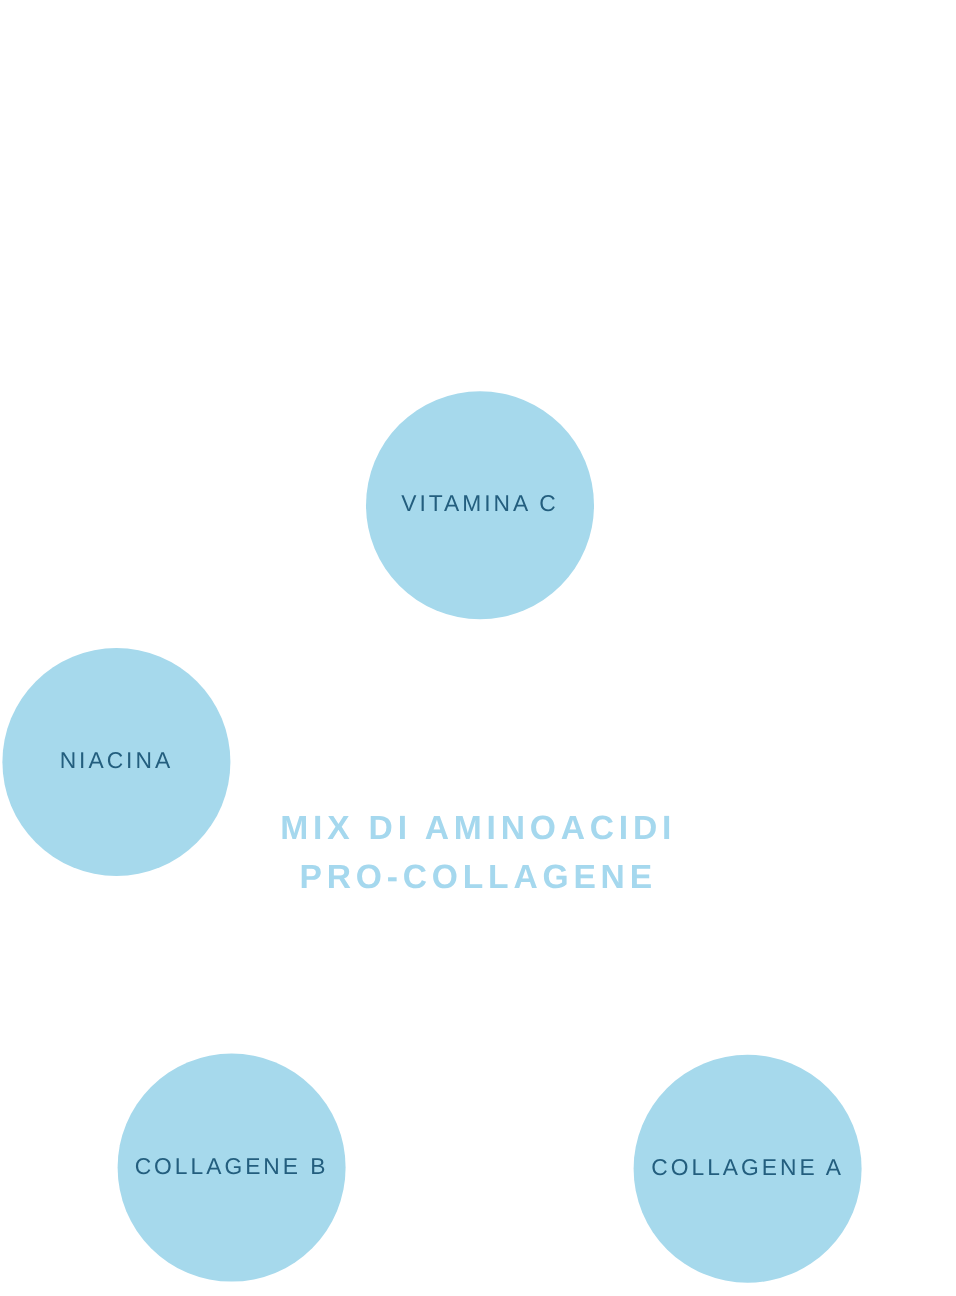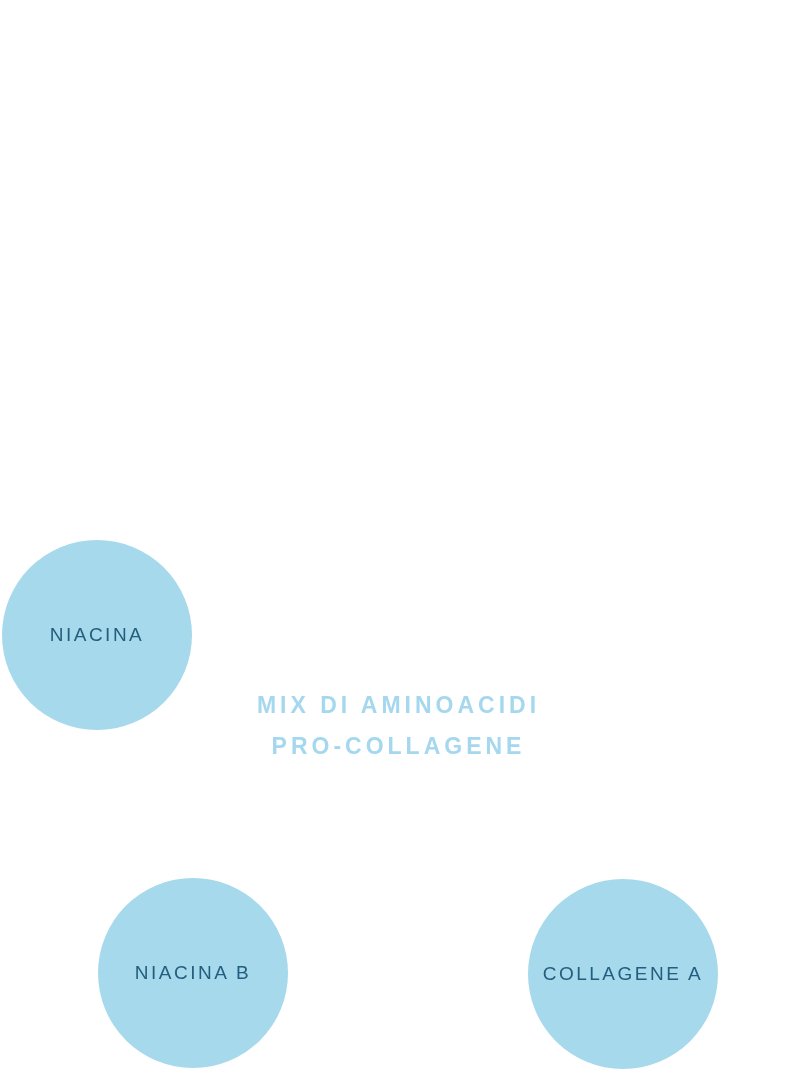--- a/index.html
+++ b/index.html
@@ -36,44 +36,47 @@
     color: var(--node-text);
     white-space: nowrap;
   }
   .node-vitamina-c { left: 305px; top: 326px; }
   .node-niacina    { left: 2px;   top: 540px; }
   .node-zinco      { left: 608px; top: 555px; }
   .node-vitamina-b { left: 98px;  top: 878px; }
   .node-vitamina-a { left: 528px; top: 879px; }
   .center-title {
     position: absolute;
-    left: 0; top: 685px;
+    left: 0; top: 669px;
     width: 100%;
     text-align: center;
     color: var(--title);
     font-weight: bold;
-    font-size: 23px;
+    font-size: 28px;
     letter-spacing: 4px;
     line-height: 41px;
     white-space: nowrap;
   }
 </style>
 </head>
 <body>
 
 <div class="stage">
 
+  <div class="node node-vitamina-c">
+    <span class="node-label">VITAMINA C</span>
+  </div>
 
   <div class="node node-niacina">
     <span class="node-label">NIACINA</span>
   </div>
 
 
   <div class="node node-vitamina-b">
-    <span class="node-label">NIACINA B</span>
+    <span class="node-label">COLLAGENE B</span>
   </div>
 
   <div class="node node-vitamina-a">
     <span class="node-label">COLLAGENE A</span>
   </div>
 
   <div class="center-title">
     <div>MIX DI AMINOACIDI</div>
     <div>PRO-COLLAGENE</div>
   </div>

